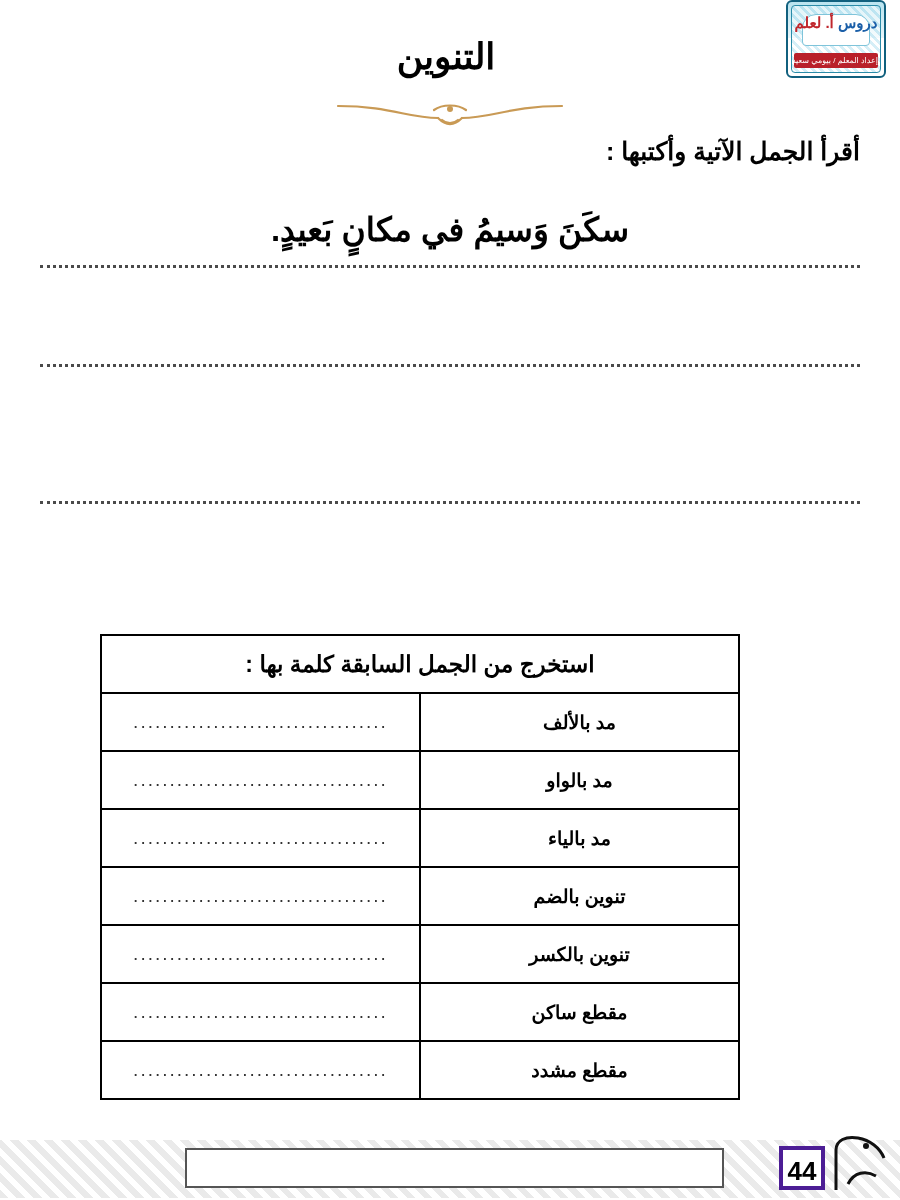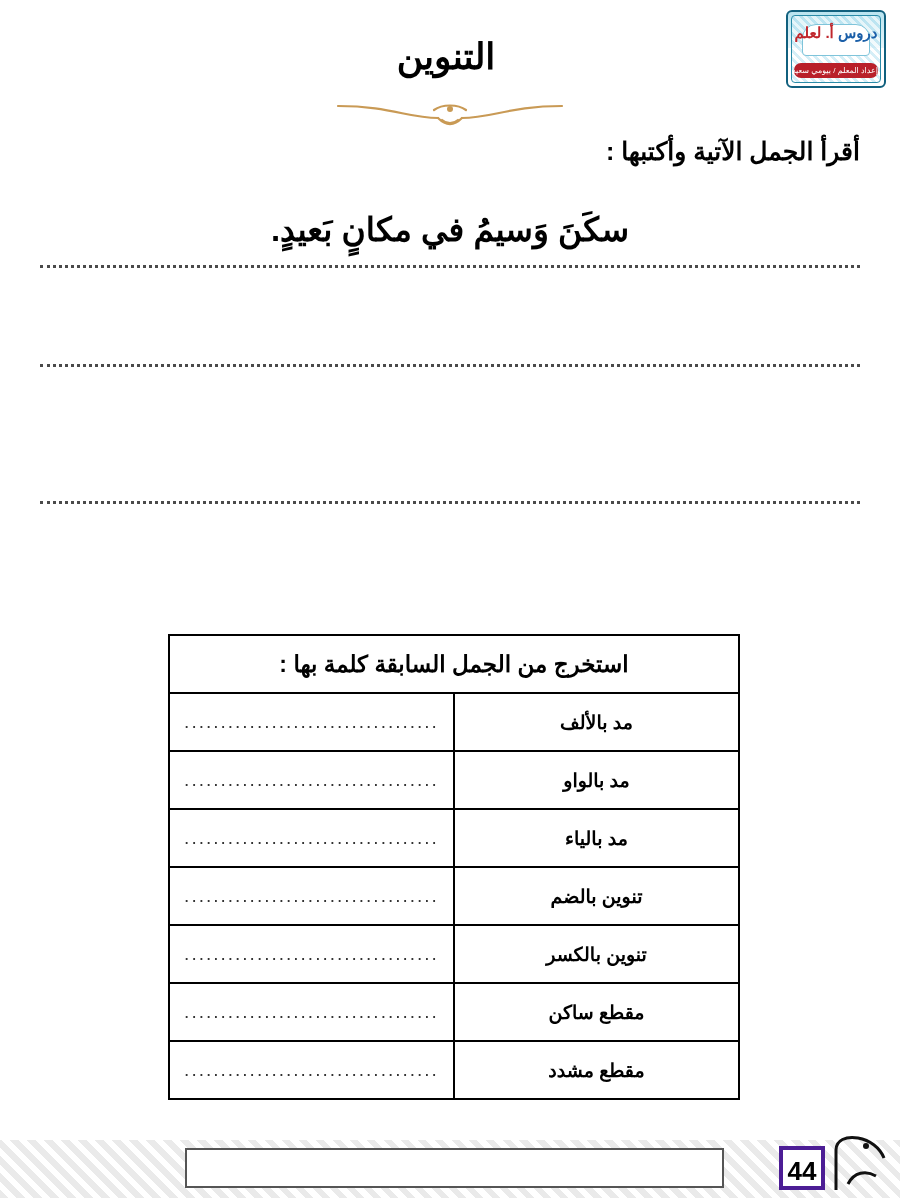--- a/index.html
+++ b/index.html
@@ -24,21 +24,21 @@
     right: 8px;
     text-align: center;
     font-size: 36px;
     font-weight: bold;
     letter-spacing: 0px;
     color: #000;
   }
 
   .logo {
     position: absolute;
-    top: 10px;
+    top: 0;
     left: 786px;
     width: 100px;
     height: 78px;
     border: 2px solid #11607e;
     border-radius: 6px;
     background: linear-gradient(#b9e3ef 0%, #e7f5fa 48%, #ffffff 49%, #ffffff 100%);
     box-sizing: border-box;
     overflow: hidden;
   }
   .logo-inner {
@@ -71,21 +71,21 @@
     white-space: nowrap;
   }
   .logo-arabic span.b { color: #1b5fa8; }
   .logo-arabic span.r { color: #c0272d; }
   .logo-banner {
     position: absolute;
     bottom: 8px;
     left: 6px; right: 6px;
     height: 15px;
     background: #b9202a;
-    border-radius: 7px;
+    border-radius: 2px;
     color: #ffffff;
     font-size: 8px;
     text-align: center;
     line-height: 15px;
     white-space: nowrap;
     overflow: hidden;
   }
 
   
   .ornament {
@@ -124,21 +124,21 @@
 
   #s1 { top: 210px; }
   #s2 { top: 348px; }
   #s3 { top: 485px; }
 
   
   .tbl-wrap {
     position: absolute;
     top: 634px;
     right: 160px;
-    width: 572px;
+    width: 640px;
   }
   table.exercise {
     width: 100%;
     border-collapse: collapse;
     table-layout: fixed;
     direction: rtl;
   }
   table.exercise td, table.exercise th {
     border: 2px solid #000;
     padding: 0;

